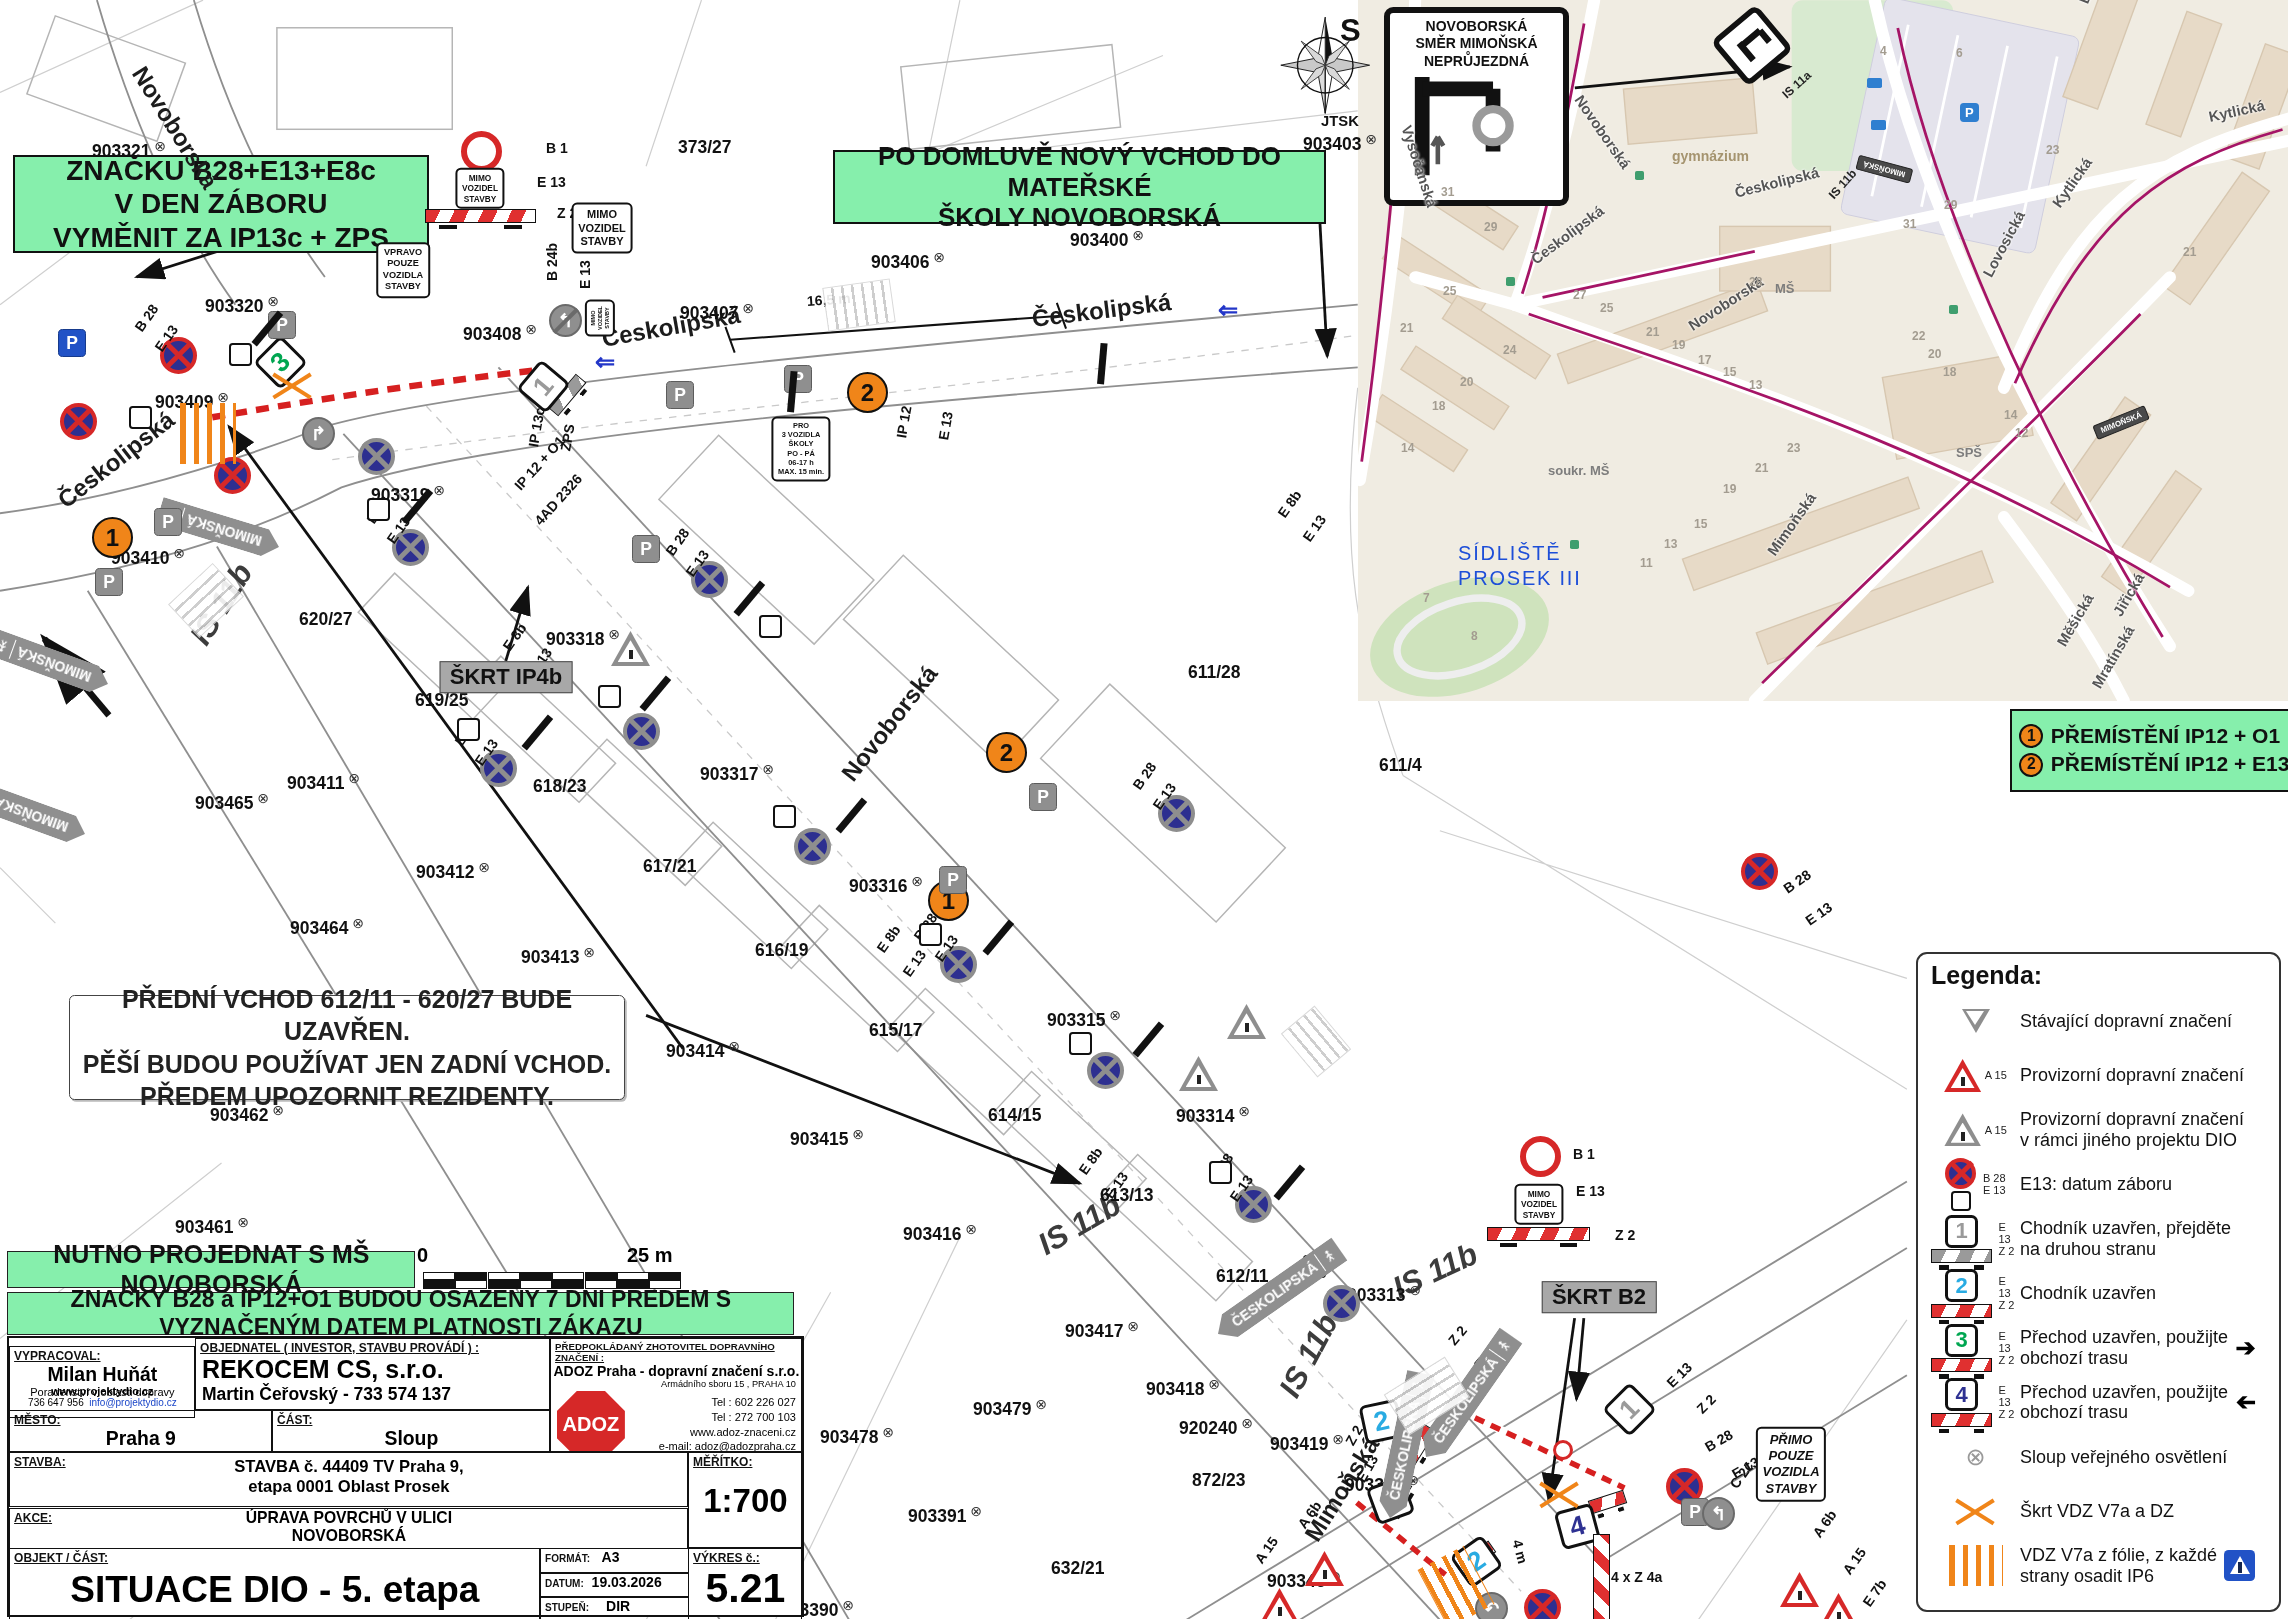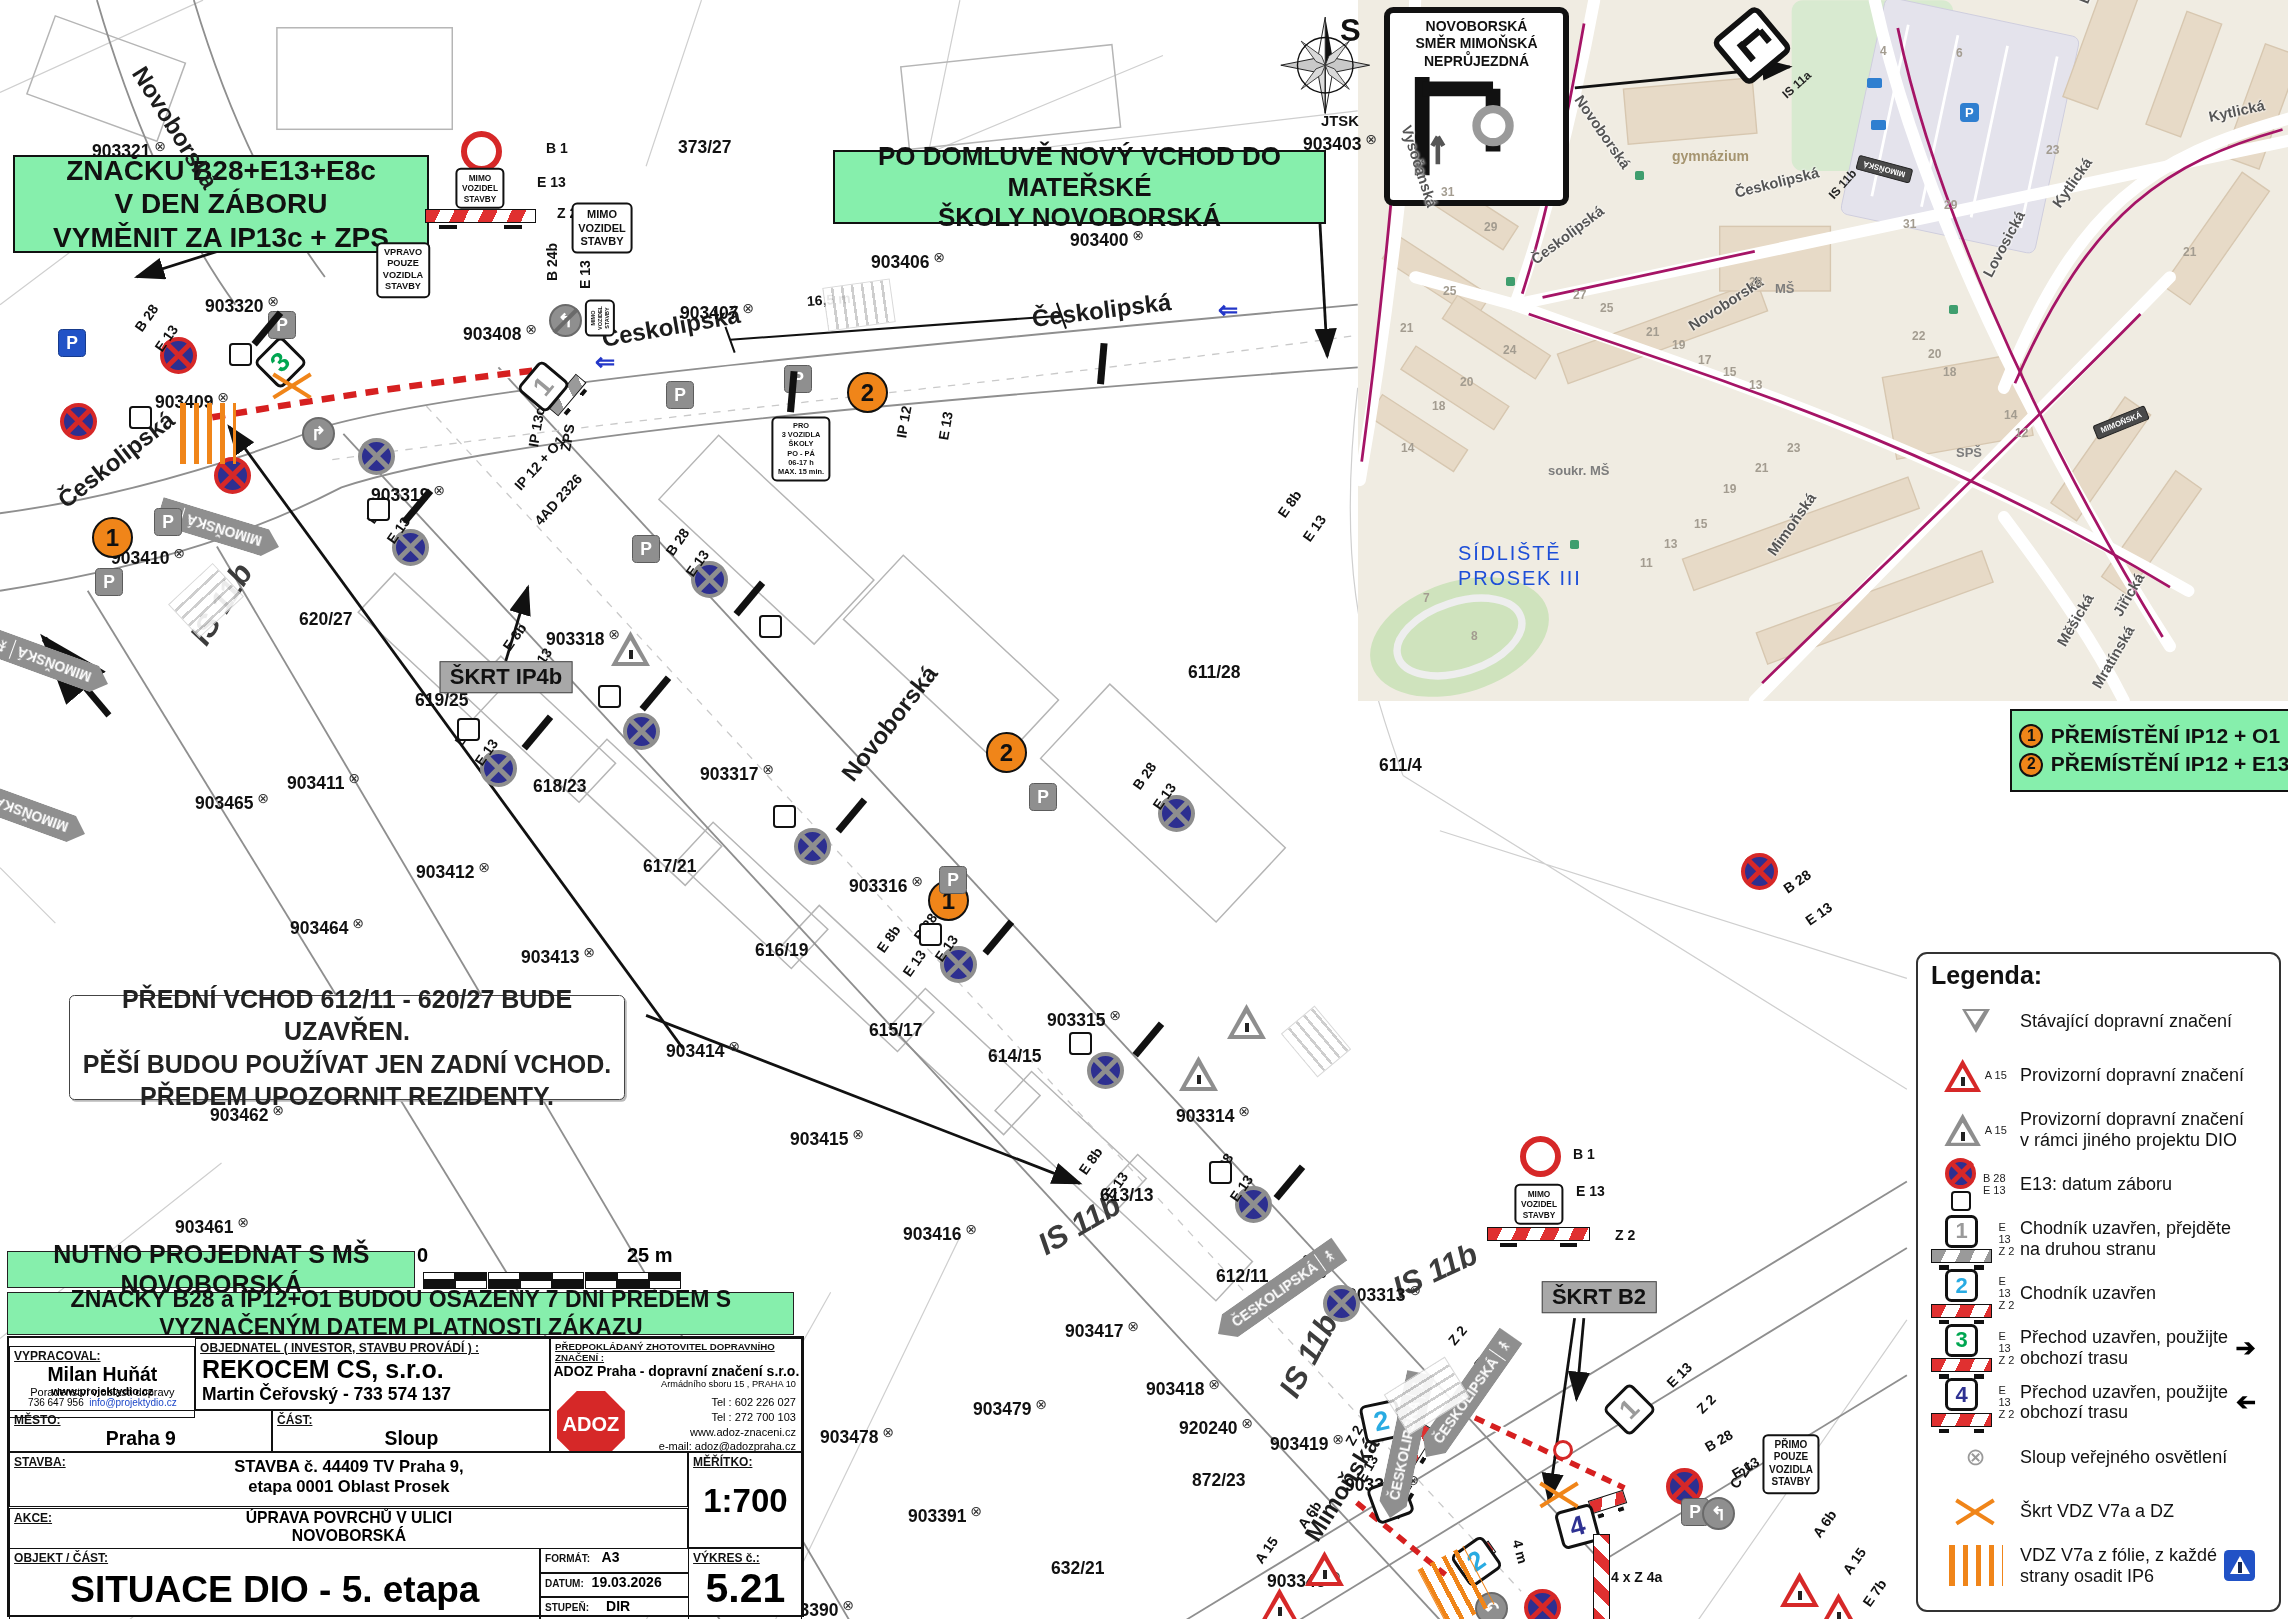--- a/index.html
+++ b/index.html
@@ -406,21 +406,21 @@
       <div class="ref" style="left: 1303px; top: 131px;">903403<span class="lampg">&nbsp;⊗</span></div>
       <div class="ref" style="left: 678px; top: 137px;">373/27</div>
       <div class="ref" style="left: 371px; top: 482px;">903319<span class="lampg">&nbsp;⊗</span></div>
       <div class="ref" style="left: 546px; top: 626px;">903318<span class="lampg">&nbsp;⊗</span></div>
       <div class="ref" style="left: 700px; top: 761px;">903317<span class="lampg">&nbsp;⊗</span></div>
       <div class="ref" style="left: 415px; top: 690px;">619/25</div>
       <div class="ref" style="left: 533px; top: 776px;">618/23</div>
       <div class="ref" style="left: 643px; top: 856px;">617/21</div>
       <div class="ref" style="left: 755px; top: 940px;">616/19</div>
       <div class="ref" style="left: 869px; top: 1020px;">615/17</div>
-      <div class="ref" style="left: 988px; top: 1046px;">614/15</div>
+      <div class="ref" style="left: 988px; top: 1105px;">614/15</div>
       <div class="ref" style="left: 1100px; top: 1185px;">613/13</div>
       <div class="ref" style="left: 1216px; top: 1266px;">612/11</div>
       <div class="ref" style="left: 1188px; top: 662px;">611/28</div>
       <div class="ref" style="left: 1379px; top: 755px;">611/4</div>
       <div class="ref" style="left: 299px; top: 609px;">620/27</div>
       <div class="ref" style="left: 195px; top: 790px;">903465<span class="lampg">&nbsp;⊗</span></div>
       <div class="ref" style="left: 287px; top: 770px;">903411<span class="lampg">&nbsp;⊗</span></div>
       <div class="ref" style="left: 416px; top: 859px;">903412<span class="lampg">&nbsp;⊗</span></div>
       <div class="ref" style="left: 290px; top: 915px;">903464<span class="lampg">&nbsp;⊗</span></div>
       <div class="ref" style="left: 521px; top: 944px;">903413<span class="lampg">&nbsp;⊗</span></div>
@@ -497,21 +497,21 @@
       <div class="wbx" style="left: 602px; top: 228px; font-size: 11px; transform: translate(-50%, -50%) rotate(0deg);">MIMO
 VOZIDEL
 STAVBY</div>
       <div class="wbx" style="left: 600px; top: 318px; font-size: 5.5px; transform: translate(-50%, -50%) rotate(-90deg);">MIMO
 VOZIDEL
 STAVBY</div>
       <div class="wbx" style="left: 403px; top: 270px; font-size: 9.2px; transform: translate(-50%, -50%) rotate(0deg);">VPRAVO
 POUZE
 VOZIDLA
 STAVBY</div>
-      <div class="wbx" style="left: 1791px; top: 1464px; font-size: 10px; transform: translate(-50%, -50%) rotate(0deg);">PŘIMO
+      <div class="wbx" style="left: 1791px; top: 1464px; font-size: 13px; transform: translate(-50%, -50%) rotate(0deg); font-style: italic;">PŘIMO
 POUZE
 VOZIDLA
 STAVBY</div>
       <div class="wbx" style="left: 801px; top: 449px; font-size: 7.4px; transform: translate(-50%, -50%) rotate(0deg);">PRO
 3 VOZIDLA
 ŠKOLY
 PO - PÁ
 06-17 h
 MAX. 15 min.</div>
       <div class="z2" style="left: 425px; top: 209px; width: 111px; transform: rotate(0deg);"></div>

